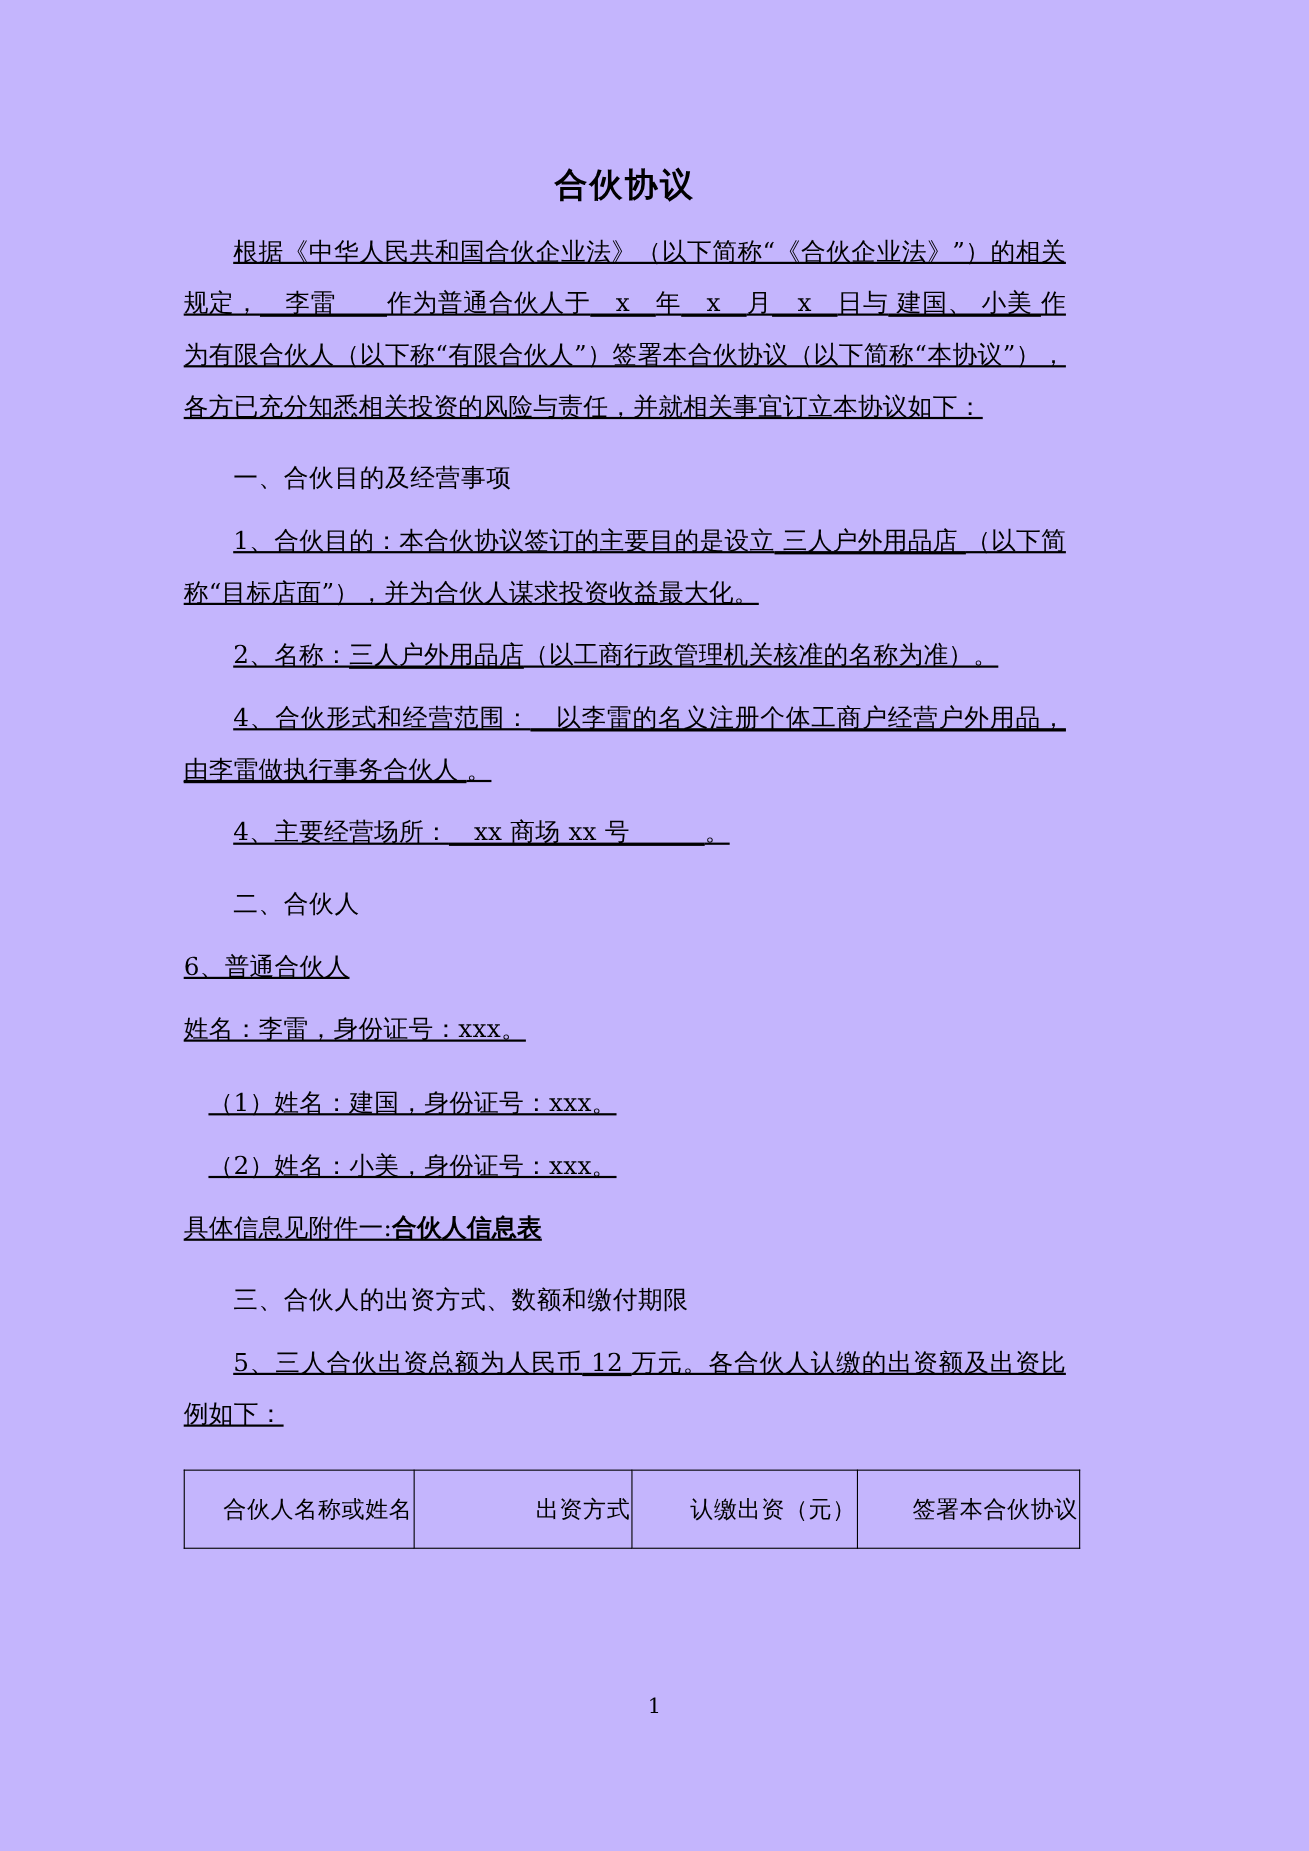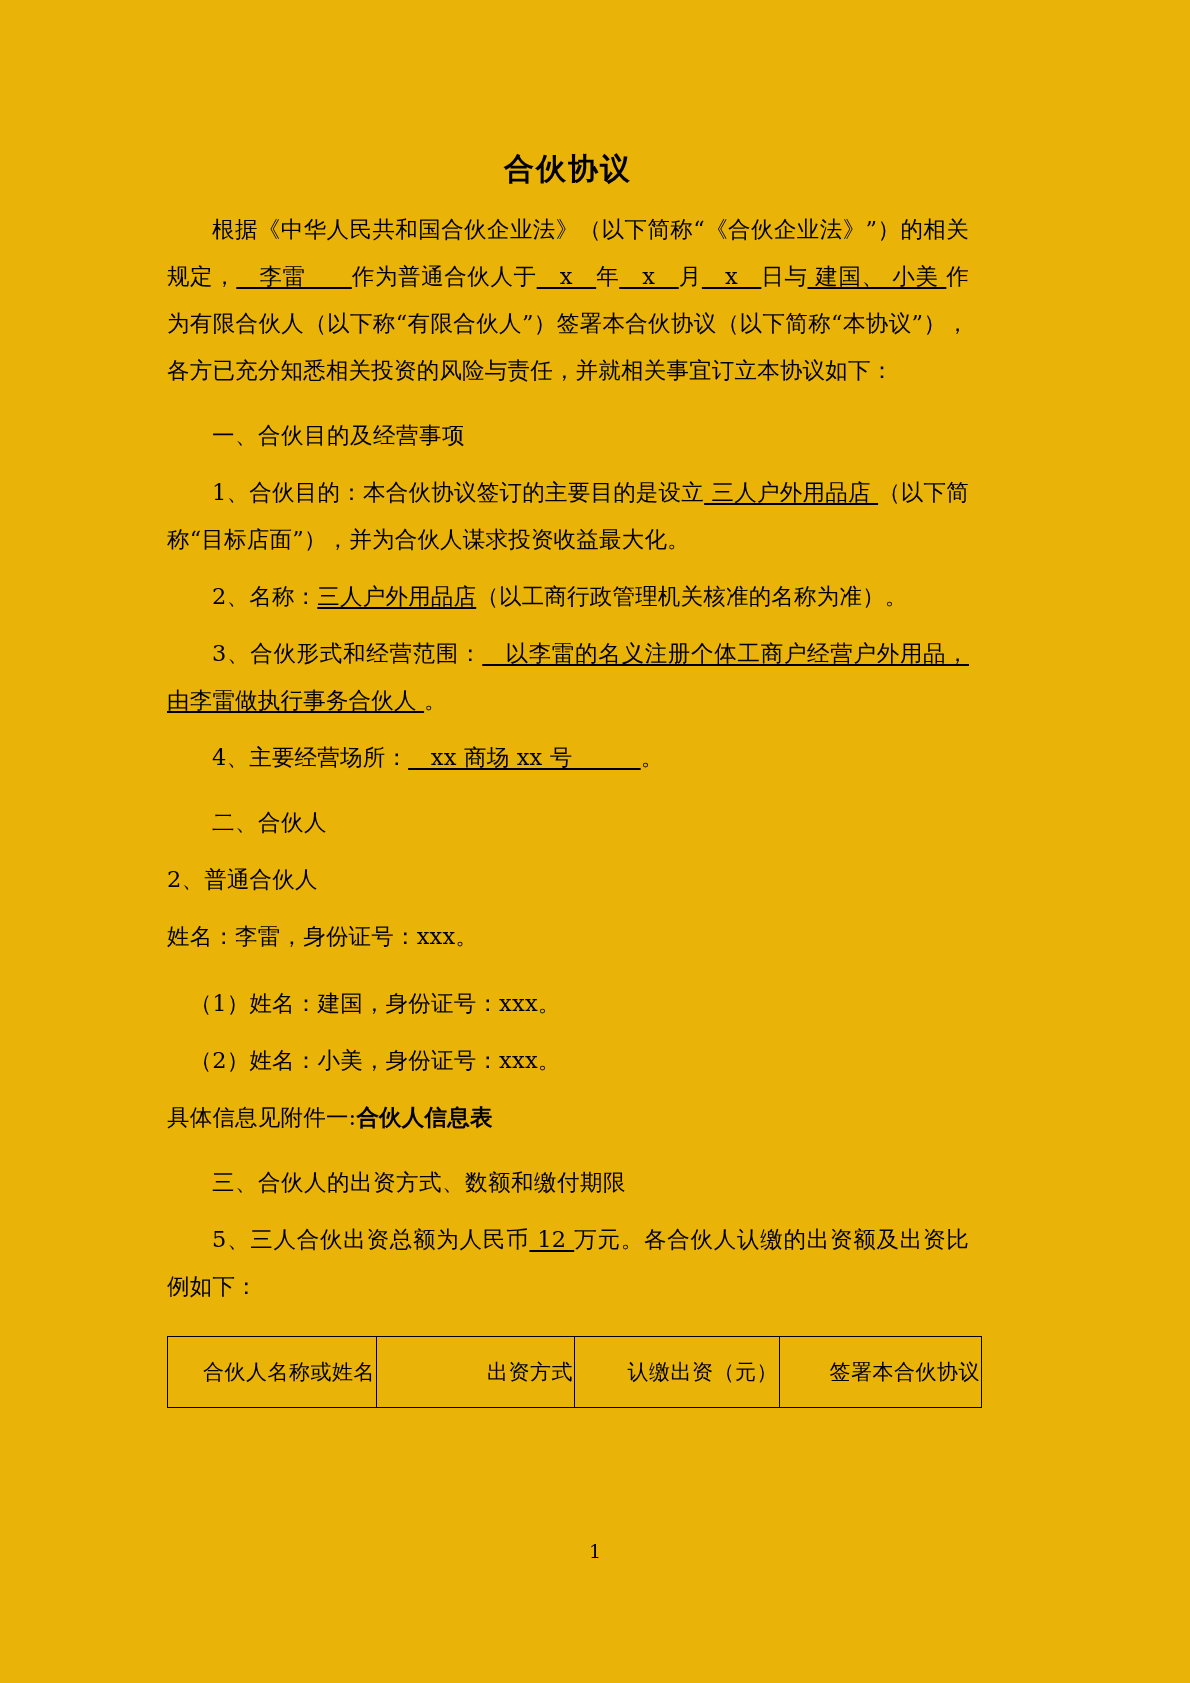--- a/index.html
+++ b/index.html
@@ -9,21 +9,21 @@
   }
   body {
     font-family: "DejaVu Serif", "Liberation Serif", serif;
     color: #000000;
   }
   .page {
     position: relative;
     width: 1190px;
     height: 1683px;
     margin: 0 auto;
-    background: #eab308;
+    background: #c4b5fd;
     box-sizing: border-box;
     overflow: hidden;
   }
   .content {
     position: absolute;
     left: 167px;
     top: 0;
     width: 802px;
   }
   .doc-title {
@@ -38,20 +38,21 @@
     font-family: "DejaVu Sans", "Liberation Sans", sans-serif;
   }
   p.body-para {
     font-size: 22.5px;
     line-height: 47px;
     margin: 0;
     text-align: justify;
     text-justify: inter-ideograph;
     text-indent: 2em;
     letter-spacing: 0.2px;
+    text-decoration: underline;
   }
   p.no-indent {
     text-indent: 0;
   }
   p.sub-indent {
     text-indent: 1em;
   }
   h2.section-heading {
     font-size: 22.5px;
     font-weight: normal;
@@ -117,33 +118,33 @@
     <div class="spacer-sm"></div>
 
     <p class="body-para"><span>1、合伙目的：本合伙协议签订的主要目的是设立</span><span class="u"> 三人户外用品店 </span><span>（以下简称“目标店面”），并为合伙人谋求投资收益最大化。</span></p>
 
     <div class="spacer-sm"></div>
 
     <p class="body-para"><span>2、名称：</span><span class="u">三人户外用品店</span><span>（以工商行政管理机关核准的名称为准）。</span></p>
 
     <div class="spacer-sm"></div>
 
-    <p class="body-para"><span>3、合伙形式和经营范围：</span><span class="u">　以李雷的名义注册个体工商户经营户外用品，由李雷做执行事务合伙人 </span><span>。</span></p>
+    <p class="body-para"><span>4、合伙形式和经营范围：</span><span class="u">　以李雷的名义注册个体工商户经营户外用品，由李雷做执行事务合伙人 </span><span>。</span></p>
 
     <div class="spacer-sm"></div>
 
     <p class="body-para"><span>4、主要经营场所：</span><span class="u">　xx 商场 xx 号　　　</span><span>。</span></p>
 
     <div class="spacer-md"></div>
 
     <h2 class="section-heading">二、合伙人</h2>
 
     <div class="spacer-sm"></div>
 
-    <p class="body-para no-indent">2、普通合伙人</p>
+    <p class="body-para no-indent">6、普通合伙人</p>
 
     <div class="spacer-sm"></div>
 
     <p class="body-para no-indent">姓名：李雷，身份证号：xxx。</p>
 
     <div class="spacer-sm"></div>
 
 
     <div class="spacer-sm"></div>
 

